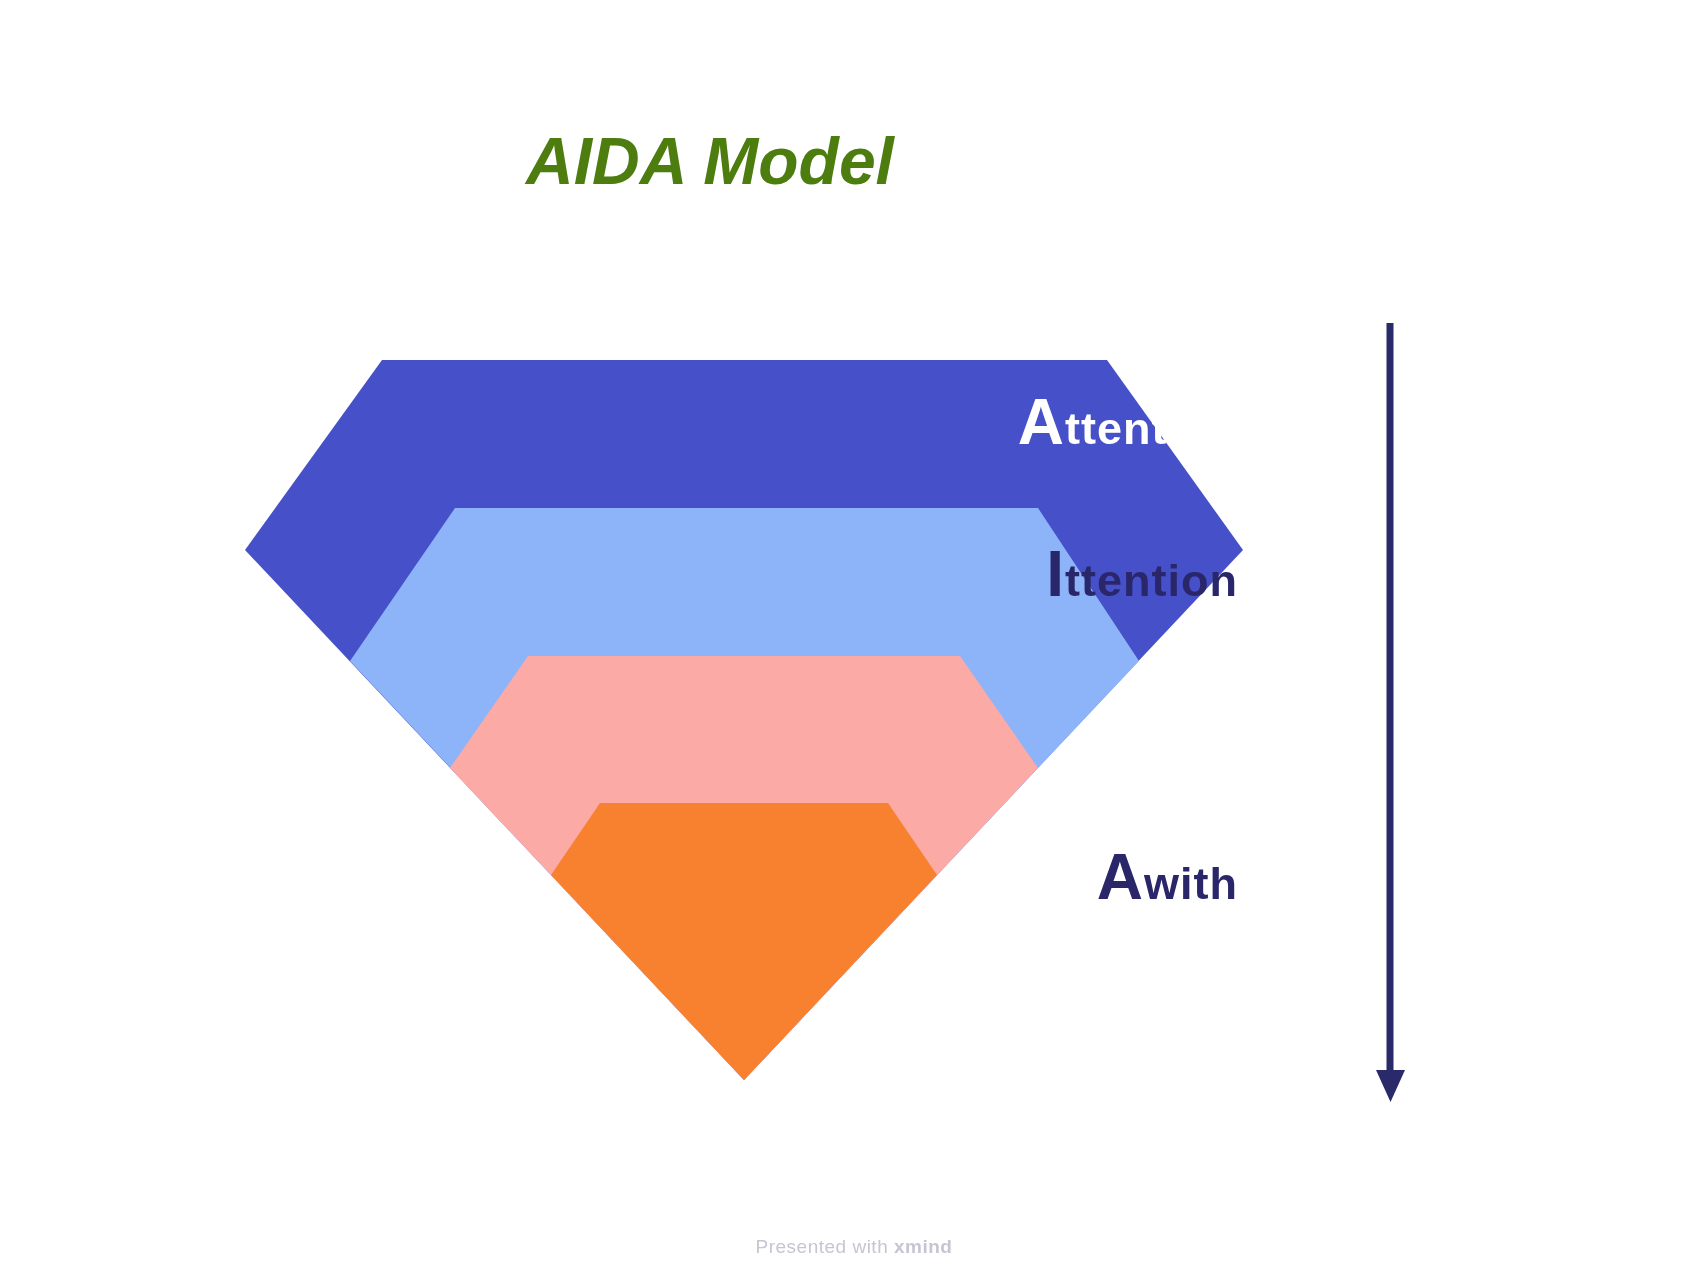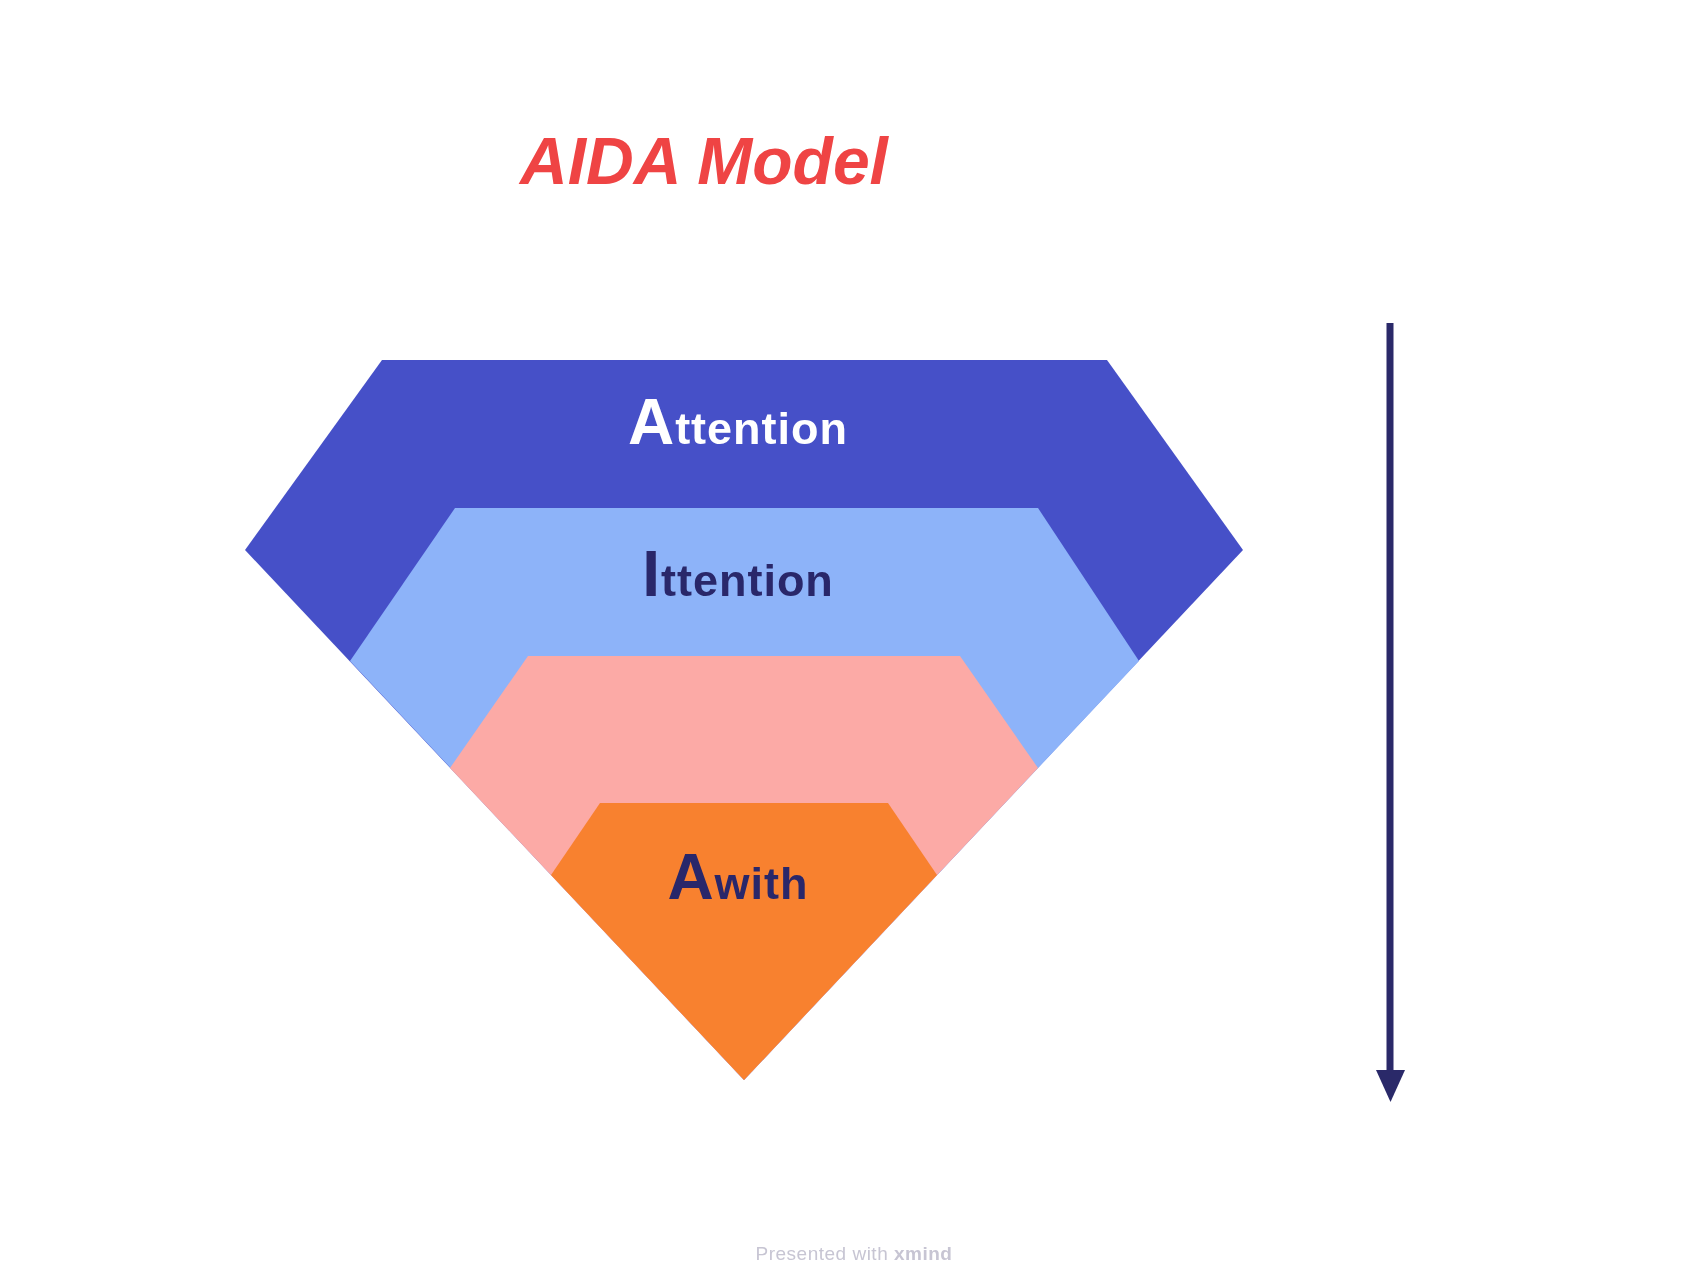--- a/index.html
+++ b/index.html
@@ -32,21 +32,21 @@
     top: 0;
     left: 0;
     width: 1708px;
     height: 1280px;
   }
   .band-label {
     position: absolute;
     left: 238px;
     width: 1000px;
     height: 148px;
-    text-align: center;
+    text-align: right;
     white-space: nowrap;
   }
   .band-label .inner {
     display: inline-block;
     line-height: 148px;
   }
   .initial-letter {
     font-size: 64px;
     font-weight: bold;
     letter-spacing: 1px;
@@ -61,30 +61,29 @@
   .label-desire    { top: 654px; }
   .label-action    { top: 803px; }
   .footer {
     position: absolute;
     top: 1236px;
     left: 0;
     width: 1708px;
     text-align: center;
     font-size: 19px;
     letter-spacing: 0.5px;
-    margin-top: 7px;
   }
   .footer .brand { font-weight: bold; }
 </style>
 </head>
 <body>
 
 <div class="stage">
 
-  <div class="page-title" style="color: #ef4444;">AIDA Model</div>
+  <div class="page-title" style="color: #4d7c0f; margin-left: 6px;">AIDA Model</div>
 
   <svg class="funnel-svg" viewBox="0 0 1708 1280">
 
     <polygon points="382,360 1107,360 1243,550 744,1080 245,550" fill="#4650c8"></polygon>
     <polygon points="455,508 1038,508 1139,661 744,1080 350,661" fill="#8db3f9"></polygon>
     <polygon points="528,656 960,656 1038,768 744,1080 450,768" fill="#fcaaa6"></polygon>
     <polygon points="600,803 888,803 937,875 744,1080 551,875" fill="#f8812f"></polygon>
 
     <g>
       <line x1="1390" y1="323" x2="1390" y2="1072" stroke-width="7" stroke="#2a2969"></line>

